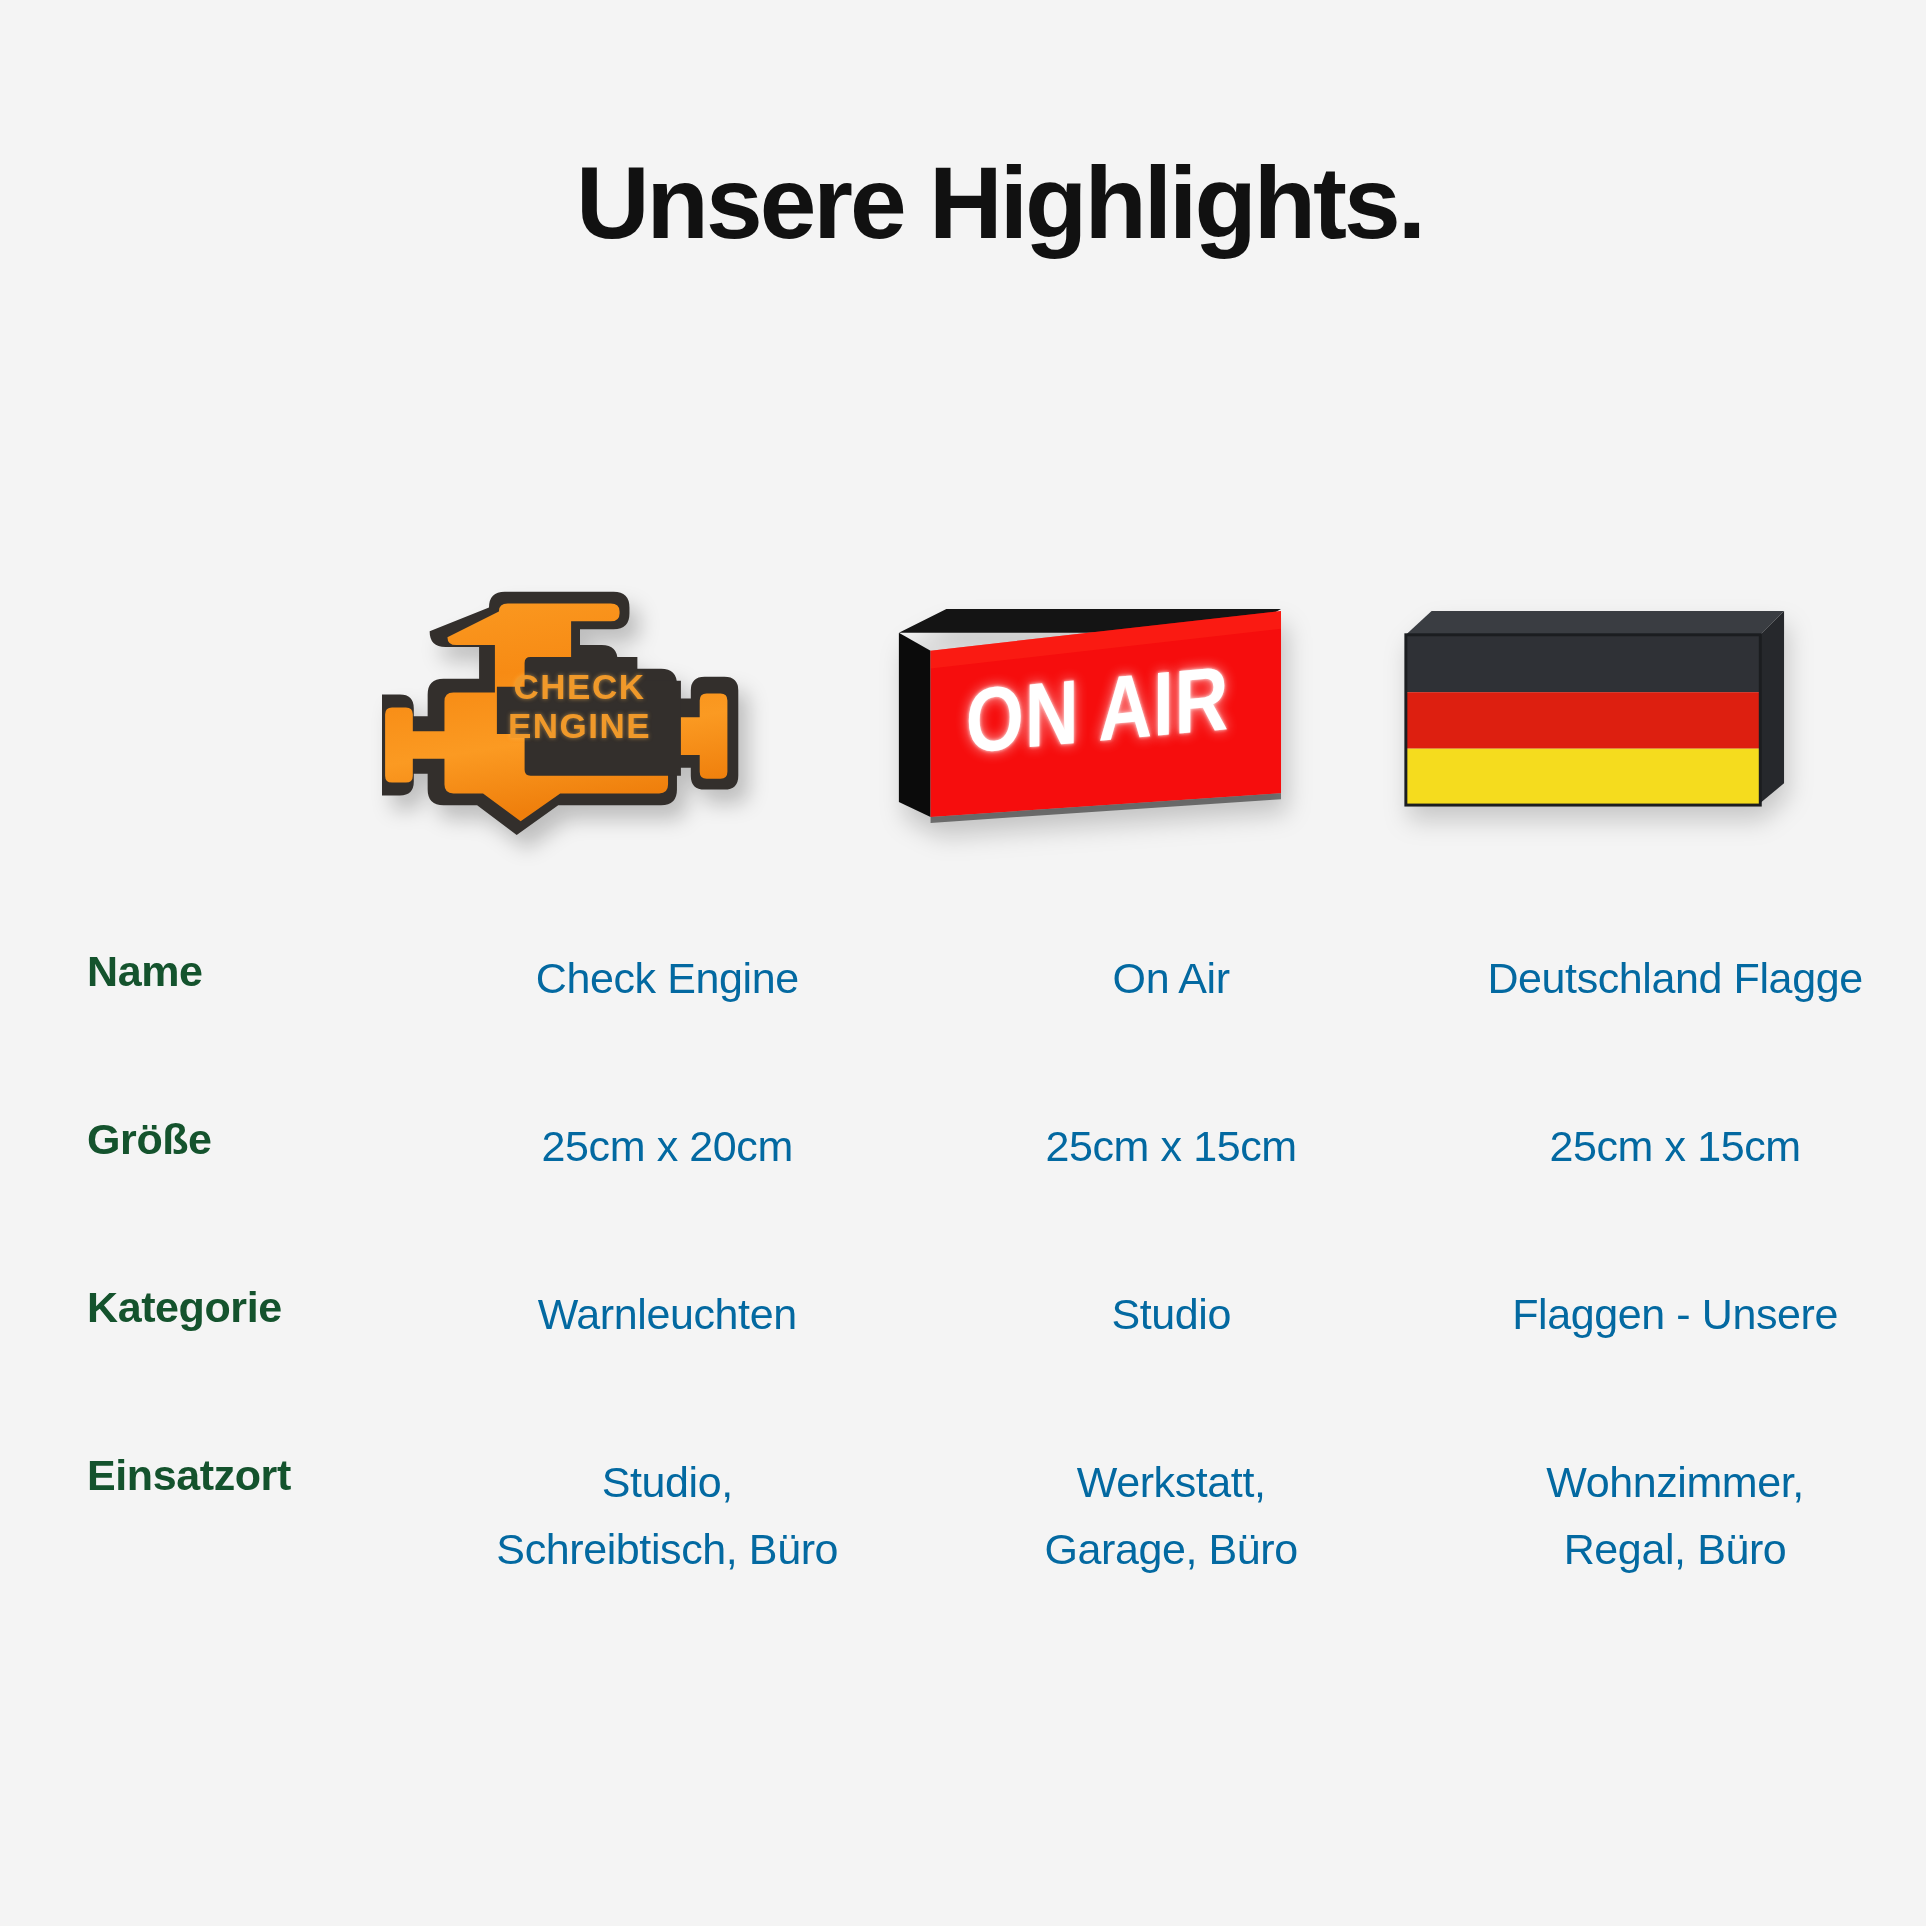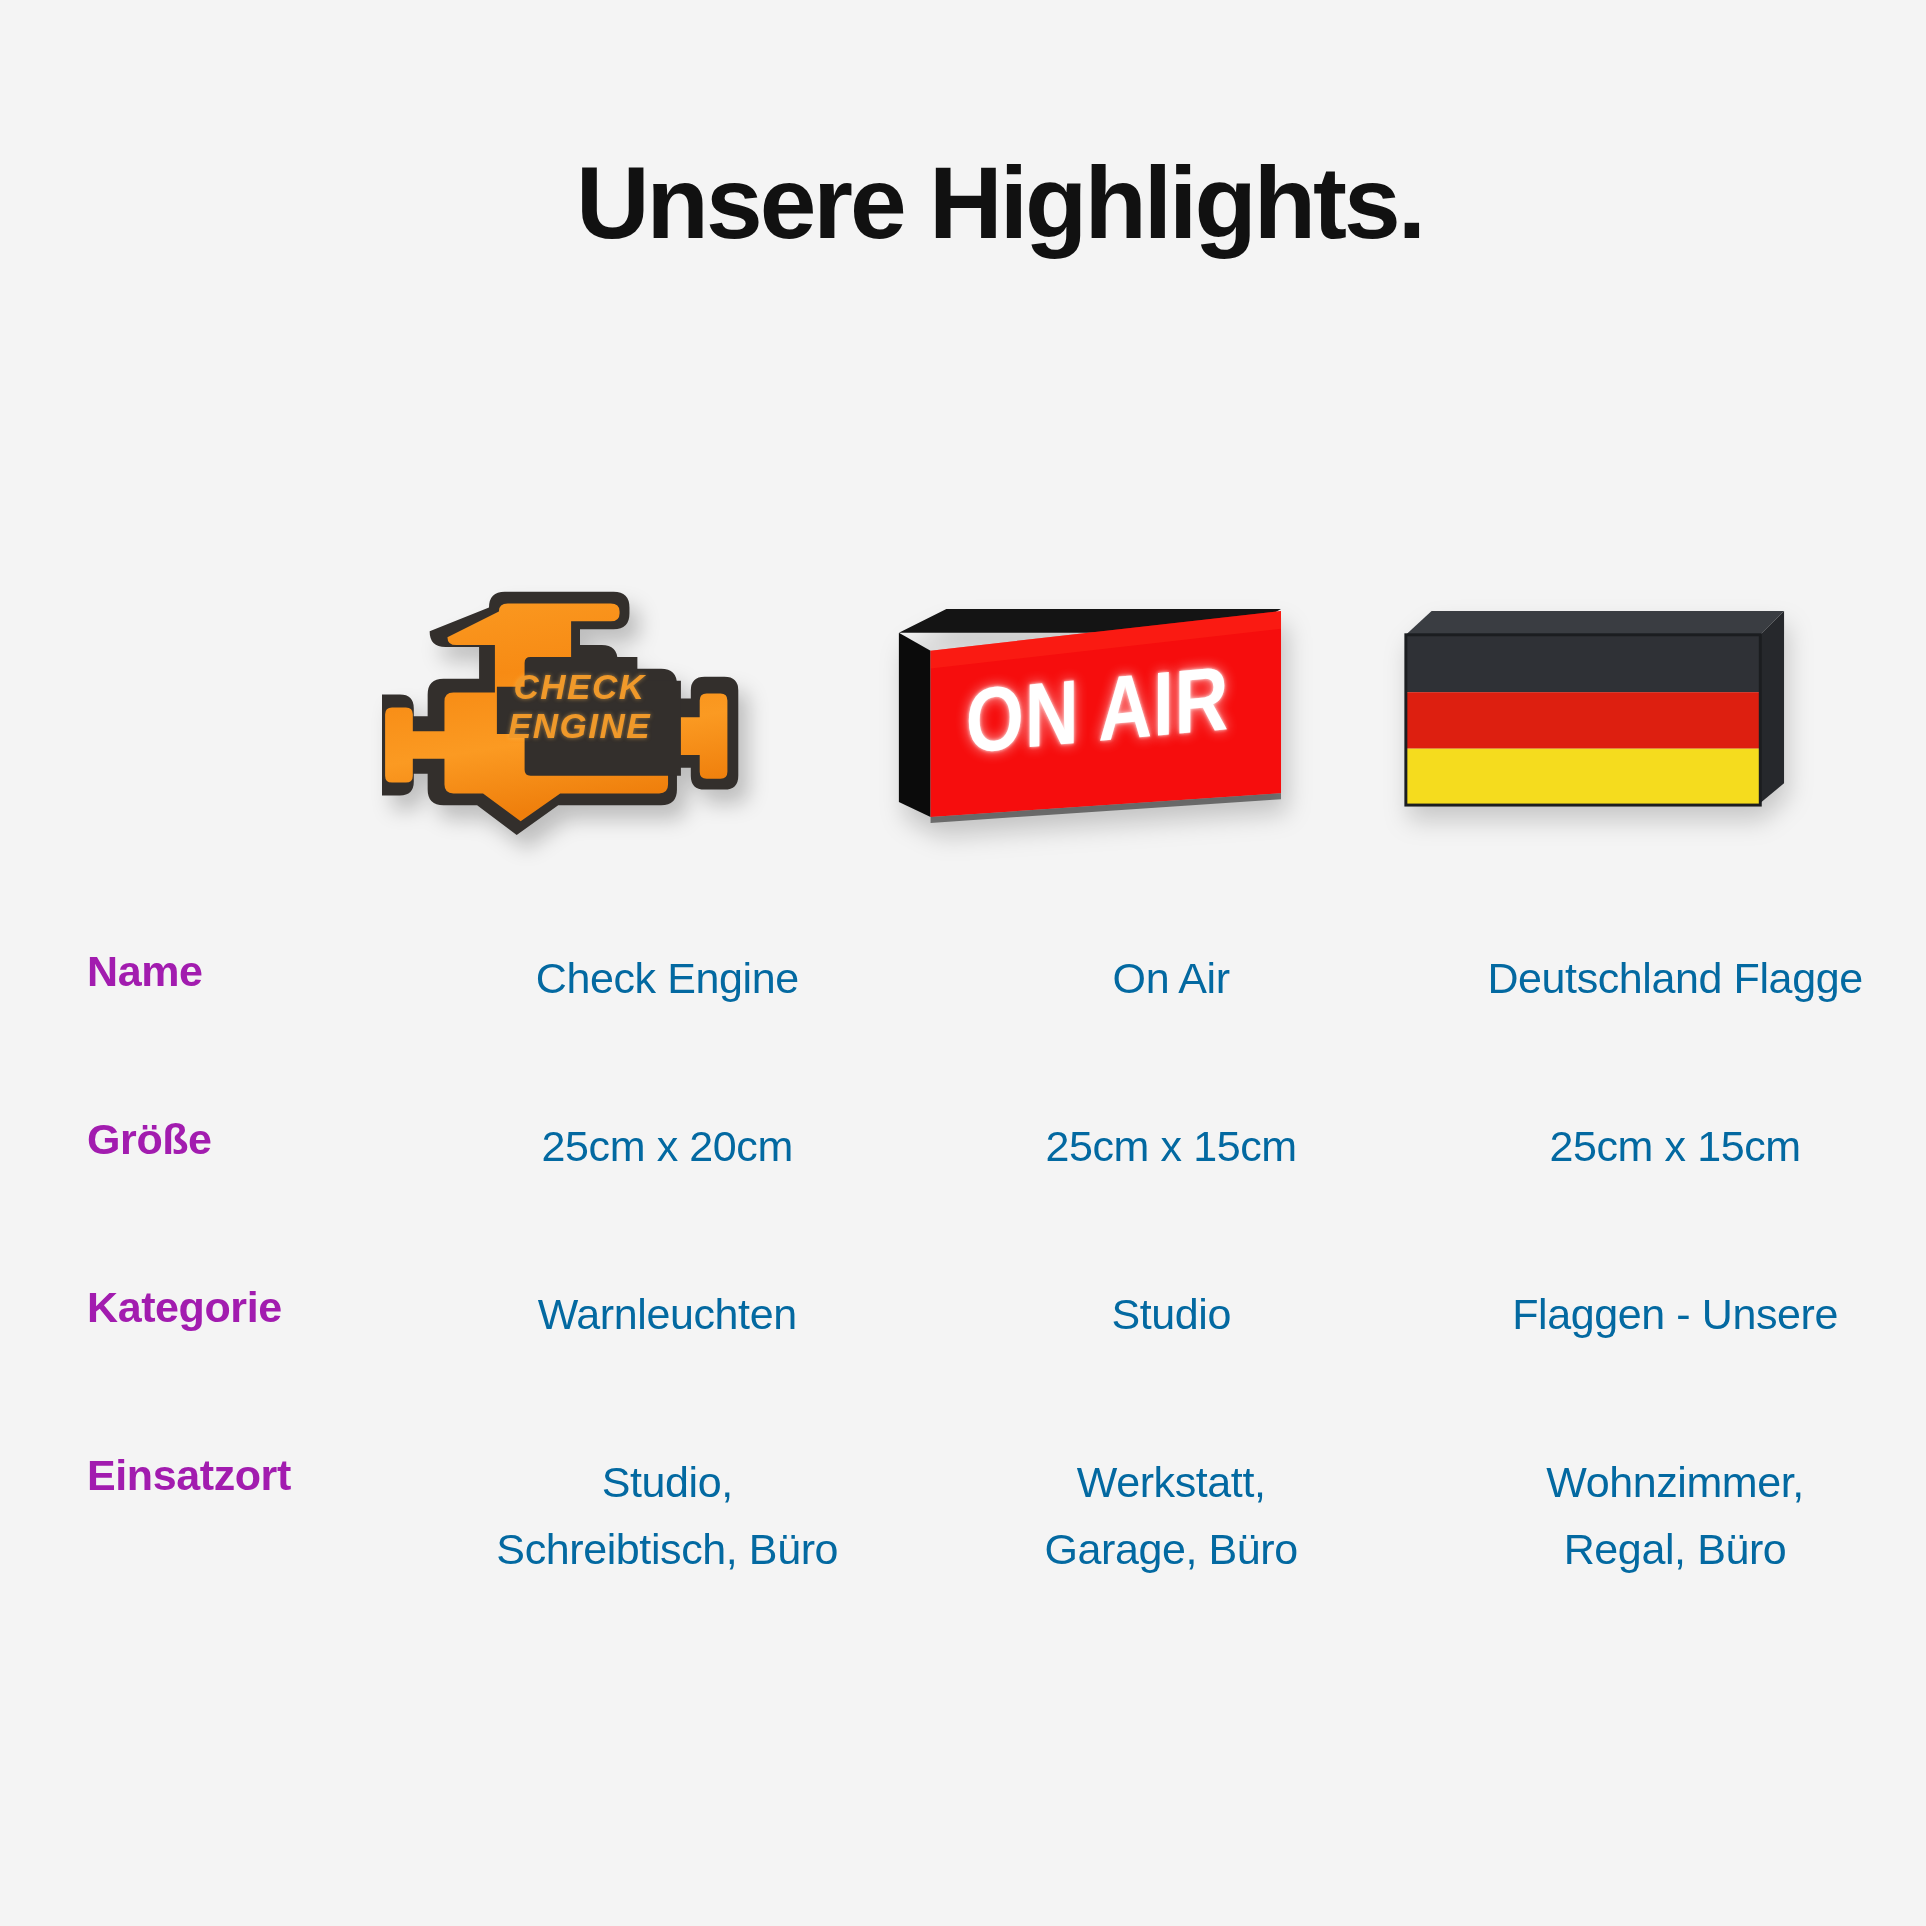--- a/index.html
+++ b/index.html
@@ -58,21 +58,20 @@
     align-items: flex-end;
     justify-content: center;
   }
 
   
   .check-engine {
     position: relative;
     width: 396px;
     height: 277px;
     filter: drop-shadow(10px 14px 10px rgba(0,0,0,0.22));
-    font-style: italic;
   }
   .ce-svg { display:block; width:396px; height:277px; }
   .ce-text {
     position: absolute;
     left: 0;
     top: 107px;
     width: 396px;
     text-align: center;
     font-family: "Liberation Sans", sans-serif;
     font-weight: 700;
@@ -135,21 +134,21 @@
   .row-groese { height: 168px; }
   .row-kat    { height: 168px; }
   .row-ort    { height: 198px; }
 
   .cell-label {
     width: 416px;
     padding-left: 87px;
     box-sizing: border-box;
     font-size: 43px;
     font-weight: 700;
-    color: #a21caf;
+    color: #14532d;
     letter-spacing: -0.4px;
     text-align: left;
     line-height: 1.25;
   }
   .cell-val {
     width: 505px;
     box-sizing: border-box;
     text-align: center;
     font-size: 43px;
     font-weight: 400;

